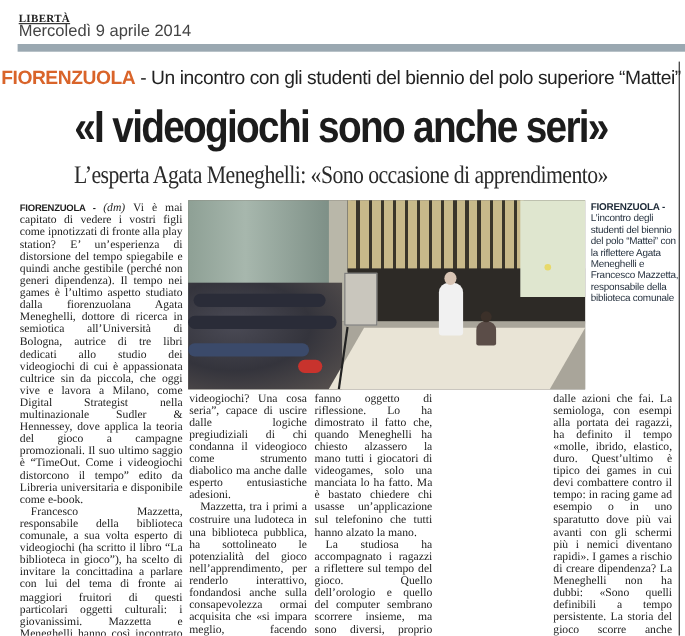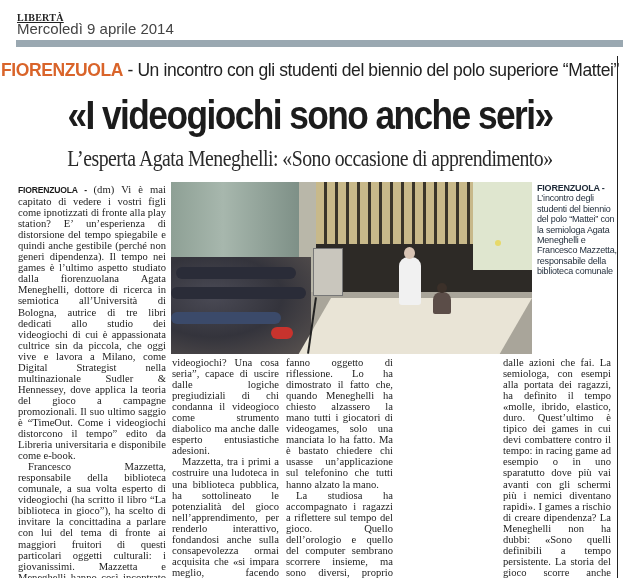--- a/index.html
+++ b/index.html
@@ -17,21 +17,21 @@
     .kicker .place { color: #d9642a; font-weight: bold; }
 
     .headline { position: absolute; left: 0; width: 620px; top: 90px; text-align: center; font-family: "Liberation Sans", sans-serif; font-weight: bold; font-size: 41px; line-height: 50px; letter-spacing: -1.8px; color: #1c1c1c; white-space: nowrap; transform: scaleX(0.86); transform-origin: center; }
 
     .subhead { position: absolute; left: 0; width: 620px; top: 144px; text-align: center; font-family: "Liberation Serif", serif; font-size: 23px; line-height: 30px; letter-spacing: -0.6px; color: #2a2a2a; white-space: nowrap; transform: scaleX(0.86); transform-origin: center; }
 
     .col { position: absolute; font-family: "Liberation Serif", serif; font-size: 10.6px; line-height: 11.05px; text-align: justify; color: #1c1c1c; }
     .col p { text-indent: 0; }
     .col p + p { text-indent: 10px; }
     .col .dateline { font-family: "Liberation Sans", sans-serif; font-weight: bold; font-size: 8.6px; letter-spacing: -0.2px; }
-    .col .byline { }
+    .col .byline { font-style: italic; }
 
     #col1 { left: 18px; top: 184px; width: 148px; }
     #col2 { left: 172px; top: 357px; width: 107px; }
     #col3 { left: 286px; top: 357px; width: 107px; }
     #col5 { left: 503px; top: 357px; width: 108px; }
 
     .photo { position: absolute; left: 171px; top: 182px; width: 361px; height: 172px; overflow: hidden; background: #6f6c60; }
     .photo .wall { position: absolute; left: 0; top: 0; width: 130px; height: 95px; background: linear-gradient(90deg, #8ea095 0%, #a7b7ad 40%, #7d8f86 100%); }
     .photo .wall2 { position: absolute; left: 128px; top: 0; width: 20px; height: 110px; background: #b9b7a9; }
     .photo .panels { position: absolute; left: 145px; top: 0; width: 160px; height: 65px; background: repeating-linear-gradient(90deg, #c8b98a 0 8px, #3a352a 8px 11px); }
@@ -92,21 +92,21 @@
   <div class="table"></div>
   <div class="tripod"></div>
   <div class="presenter">
       <div class="head"></div>
     </div>
   <div class="seated">
       <div class="head"></div>
     </div>
 </div>
 
-<div class="caption"><span class="place">FIORENZUOLA -</span><span> L’incontro degli studenti del biennio del polo “Mattei” con la semiologa Agata Meneghelli e Francesco Mazzetta, responsabile della biblioteca comunale</span></div>
+<div class="caption"><span class="place">FIORENZUOLA -</span><span> L’incontro degli studenti del biennio del polo “Mattei” con la riflettere Agata Meneghelli e Francesco Mazzetta, responsabile della biblioteca comunale</span></div>
 
 <div class="col" id="col2">
   <p>videogiochi? Una cosa seria”, capace di uscire dalle logiche pregiudiziali di chi condanna il videogioco come strumento diabolico ma anche dalle esperto entusiastiche adesioni.</p>
   <p>Mazzetta, tra i primi a costruire una ludoteca in una biblioteca pubblica, ha sottolineato le potenzialità del gioco nell’apprendimento, per renderlo interattivo, fondandosi anche sulla consapevolezza ormai acquisita che «si impara meglio, facendo esperienza» e che è efficace apprendere per gradi, così simili ai livelli di un videogame. Spesso però i giovani, pur accedendo a giochi quotidianamente, non ne</p>
 </div>
 
 <div class="col" id="col3">
   <p>fanno oggetto di riflessione. Lo ha dimostrato il fatto che, quando Meneghelli ha chiesto alzassero la mano tutti i giocatori di videogames, solo una manciata lo ha fatto. Ma è bastato chiedere chi usasse un’applicazione sul telefonino che tutti hanno alzato la mano.</p>
   <p>La studiosa ha accompagnato i ragazzi a riflettere sul tempo del gioco. Quello dell’orologio e quello del computer sembrano scorrere insieme, ma sono diversi, proprio come il tempo di uno spettatore che guarda un film e il tempo della storia raccontata. Solo che nei videogames il tempo della storia dipende anche</p>
 </div>

